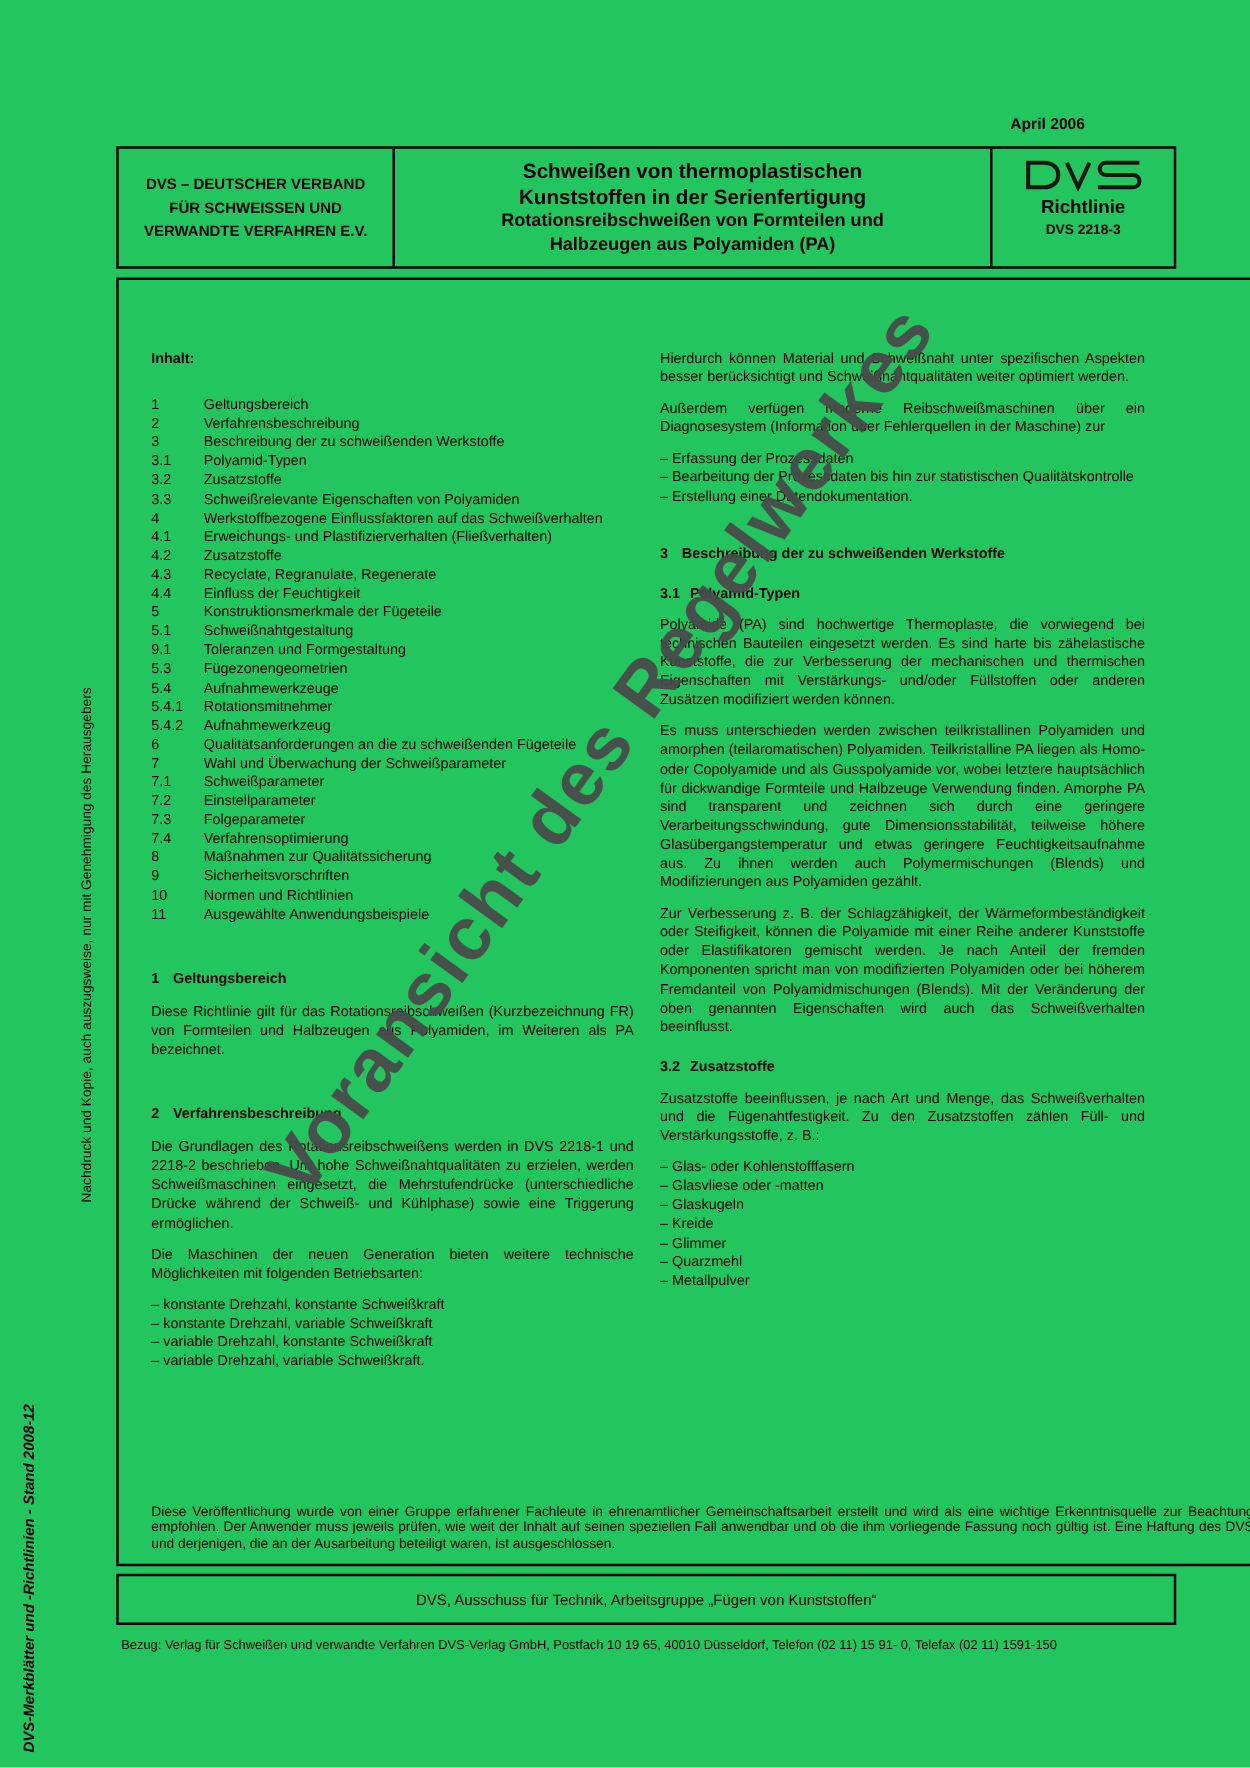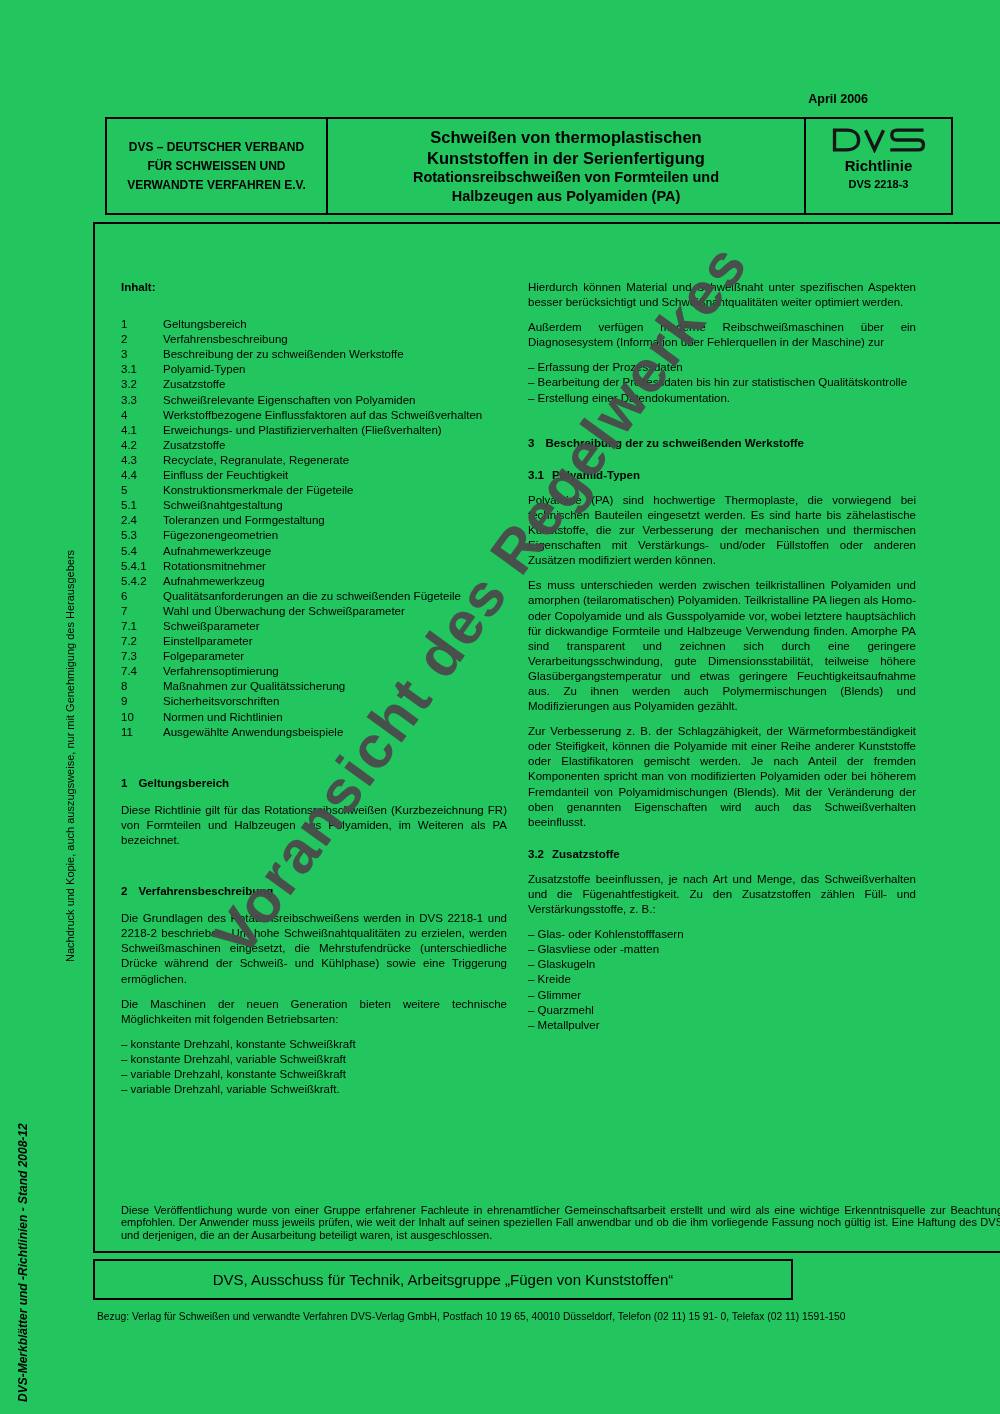--- a/index.html
+++ b/index.html
@@ -11,21 +11,21 @@
     color:#000;
     overflow:hidden;
     margin:0 auto;
   }
   .date{
     position:absolute;top:92px;right:132px;
     font-size:12.5px;font-weight:bold;
   }
   
   .header-table{
-    position:absolute;left:105px;top:117px;width:848px;height:98px;
+    position:absolute;left:93px;top:117px;width:848px;height:98px;
     border:2.5px solid #000;box-sizing:border-box;
     display:flex;
   }
   .hcell{box-sizing:border-box;display:flex;flex-direction:column;justify-content:center;align-items:center;text-align:center;}
   .hcell-org{width:219px;font-size:12px;font-weight:bold;line-height:19px;padding:0 4px;}
   .hcell-title{width:480px;border-left:2.5px solid #000;border-right:2.5px solid #000;padding:6px 4px;}
   .title-big{font-size:16.5px;font-weight:bold;line-height:20.5px;}
   .title-small{font-size:14.5px;font-weight:bold;line-height:18.5px;}
   .hcell-doc{flex:1;justify-content:flex-start;padding-top:8px;}
   .logo-svg{display:block;margin-bottom:3px;}
@@ -49,24 +49,24 @@
   .sub-heading .h-num{margin-right:8px;}
   .para{text-align:justify;margin:0 0 10px 0;}
   .dash-list{margin:2px 0 10px 0;padding:0;list-style:none;}
   .dash-list li{text-indent:-13px;padding-left:13px;}
   
   .disclaimer{
     position:absolute;left:26px;right:24px;bottom:9px;
     font-size:11px;line-height:12.8px;text-align:justify;
   }
   .footer-box{
-    position:absolute;left:93px;top:1259px;width:700px;height:41px;
+    position:absolute;left:93px;top:1259px;width:848px;height:41px;
     border:2.5px solid #000;box-sizing:border-box;
     display:flex;align-items:center;justify-content:center;
-    font-size:15px;
+    font-size:12px;
   }
   .bezug{
     position:absolute;left:97px;top:1311px;width:844px;
     font-size:10.3px;
   }
   
   .side-note-top{
     position:absolute;left:64px;top:962px;
     transform:rotate(-90deg);transform-origin:0 0;
     font-size:11px;white-space:nowrap;
@@ -167,21 +167,21 @@
         </div>
           <div class="toc-row">
           <span class="toc-num">5</span>
           <span class="toc-text">Konstruktionsmerkmale der Fügeteile</span>
         </div>
           <div class="toc-row">
           <span class="toc-num">5.1</span>
           <span class="toc-text">Schweißnahtgestaltung</span>
         </div>
           <div class="toc-row">
-          <span class="toc-num">2.4</span>
+          <span class="toc-num">9.1</span>
           <span class="toc-text">Toleranzen und Formgestaltung</span>
         </div>
           <div class="toc-row">
           <span class="toc-num">5.3</span>
           <span class="toc-text">Fügezonengeometrien</span>
         </div>
           <div class="toc-row">
           <span class="toc-num">5.4</span>
           <span class="toc-text">Aufnahmewerkzeuge</span>
         </div>

